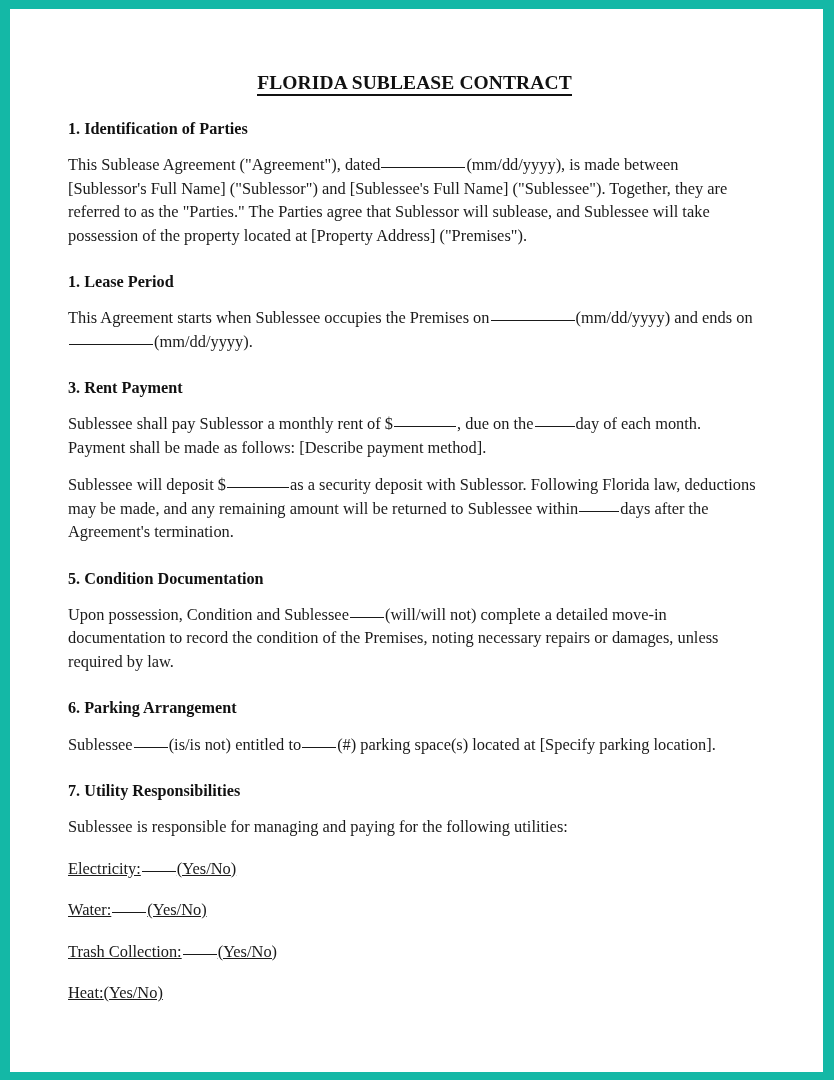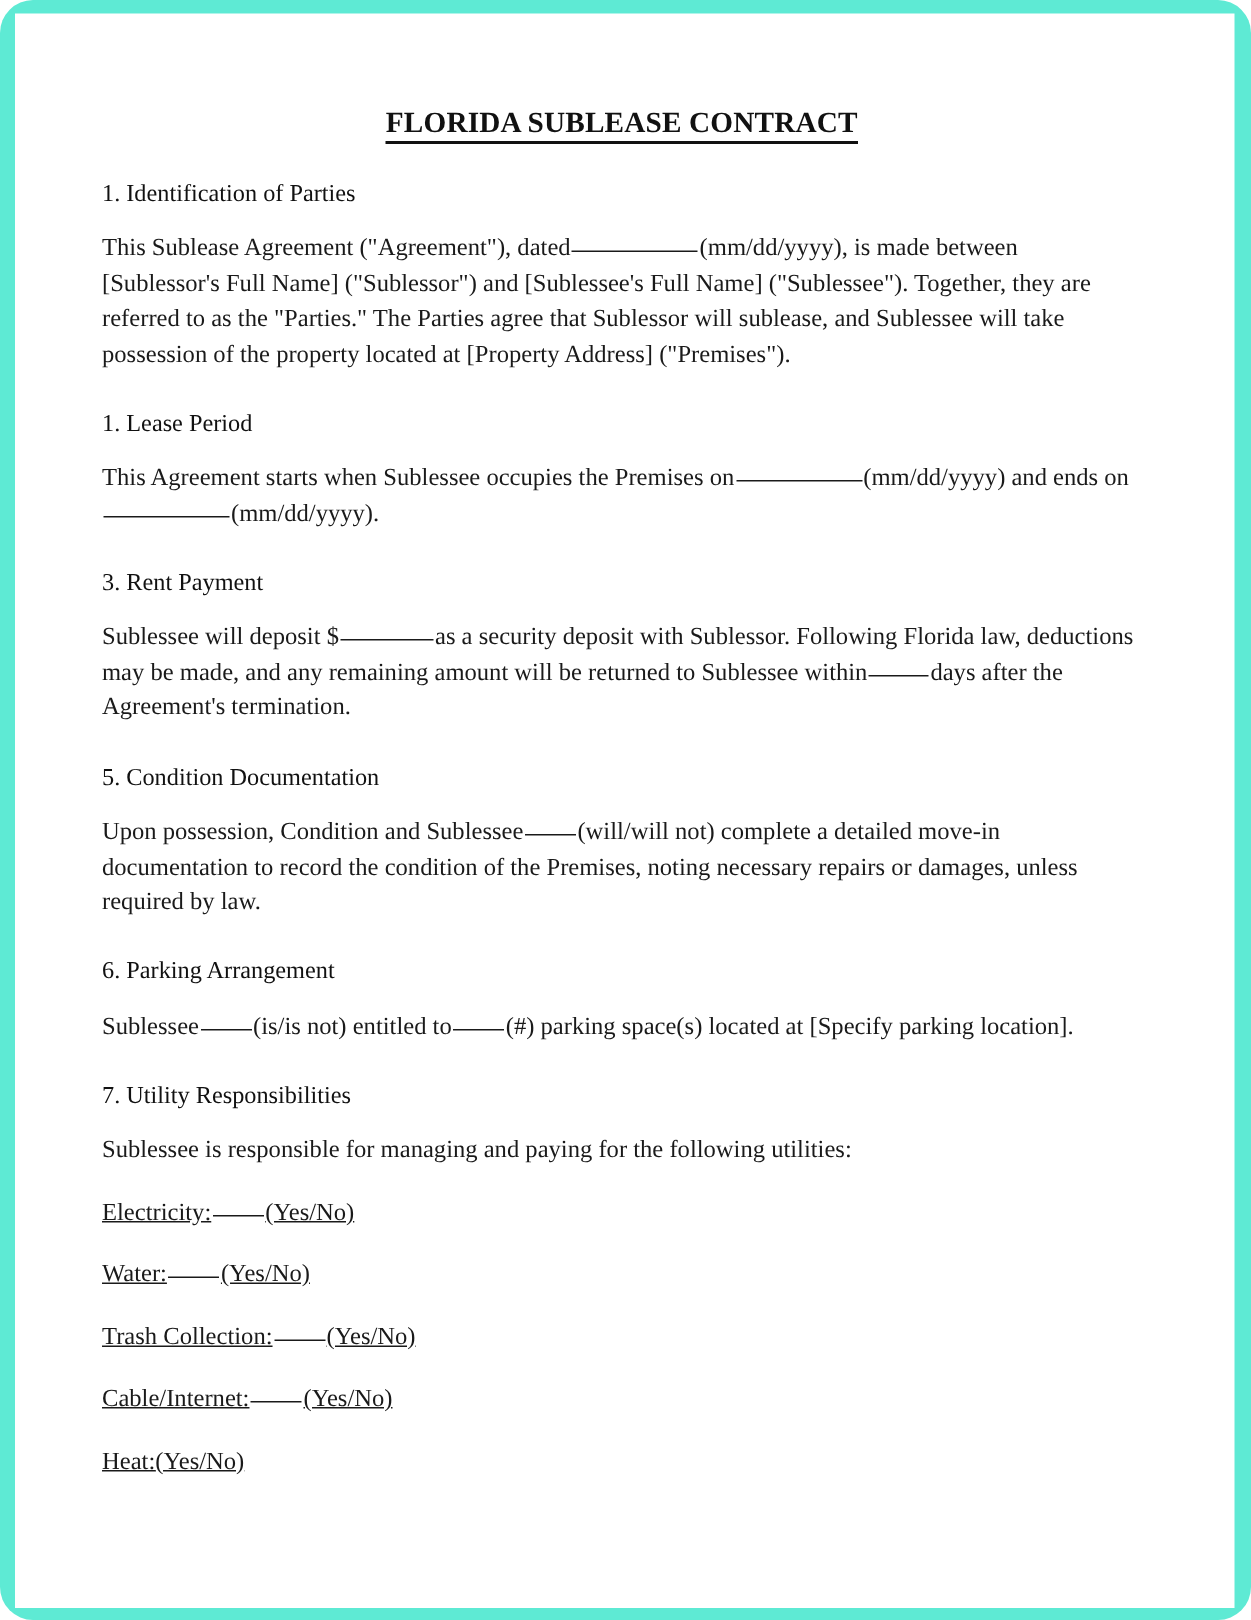--- a/index.html
+++ b/index.html
@@ -11,23 +11,22 @@
     height: 1080px;
     background: #ffffff;
     font-family: "Liberation Serif", "DejaVu Serif", serif;
     overflow: hidden;
   }
   .page-frame {
     position: relative;
     box-sizing: border-box;
     width: 834px;
     height: 1080px;
-    background: #5eead4;
+    background: #14b8a6;
     padding: 9px 11px 8px 10px;
-    border-radius: 22px;
   }
   .page-sheet {
     box-sizing: border-box;
     width: 100%;
     height: 100%;
     background: #ffffff;
     padding: 14px 62px 0 58px;
     overflow: hidden;
   }
   .doc-title {
@@ -41,21 +40,21 @@
     margin-top: 49px;
     margin-bottom: 0;
   }
   .doc-title span {
     border-bottom: 2px solid #111111;
     padding-bottom: 1px;
   }
   .section-heading {
     margin: 0;
     font-size: 16.2px;
-    font-weight: normal;
+    font-weight: bold;
     color: #111111;
     line-height: 1.25;
     margin-top: 25px;
     margin-bottom: 0;
   }
   .body-text {
     margin: 0;
     font-size: 16.4px;
     color: #1a1a1a;
     line-height: 1.43;
@@ -92,36 +91,36 @@
 
     <h1 class="doc-title"><span>FLORIDA SUBLEASE CONTRACT</span></h1>
 
     <h2 class="section-heading">1. Identification of Parties</h2>
     <p class="body-text"><span>This Sublease Agreement ("Agreement"), dated</span><span class="blank blank-lg"></span><span>(mm/dd/yyyy), is made between [Sublessor's Full Name] ("Sublessor") and [Sublessee's Full Name] ("Sublessee"). Together, they are referred to as the "Parties." The Parties agree that Sublessor will sublease, and Sublessee will take possession of the property located at [Property Address] ("Premises").</span></p>
 
     <h2 class="section-heading">1. Lease Period</h2>
     <p class="body-text"><span>This Agreement starts when Sublessee occupies the Premises on</span><span class="blank blank-lg"></span><span>(mm/dd/yyyy) and ends on</span><span class="blank blank-lg"></span><span>(mm/dd/yyyy).</span></p>
 
     <h2 class="section-heading">3. Rent Payment</h2>
+    <p class="body-text"><span>Sublessee shall pay Sublessor a monthly rent of $</span><span class="blank blank-md"></span><span>, due on the</span><span class="blank blank-sm"></span><span>day of each month. Payment shall be made as follows: [Describe payment method].</span></p>
 
     <p class="body-text"><span>Sublessee will deposit $</span><span class="blank blank-md"></span><span>as a security deposit with Sublessor. Following Florida law, deductions may be made, and any remaining amount will be returned to Sublessee within</span><span class="blank blank-sm"></span><span>days after the Agreement's termination.</span></p>
 
     <h2 class="section-heading">5. Condition Documentation</h2>
     <p class="body-text"><span>Upon possession, Condition and Sublessee</span><span class="blank blank-xs"></span><span>(will/will not) complete a detailed move-in documentation to record the condition of the Premises, noting necessary repairs or damages, unless required by law.</span></p>
 
     <h2 class="section-heading">6. Parking Arrangement</h2>
     <p class="body-text"><span>Sublessee</span><span class="blank blank-xs"></span><span>(is/is not) entitled to</span><span class="blank blank-xs"></span><span>(#) parking space(s) located at [Specify parking location].</span></p>
 
     <h2 class="section-heading">7. Utility Responsibilities</h2>
     <p class="body-text">Sublessee is responsible for managing and paying for the following utilities:</p>
 
     <p class="utility-line"><span>Electricity:</span><span class="blank blank-xs"></span><span class="nowrap">(Yes/No)</span></p>
 
     <p class="utility-line"><span>Water:</span><span class="blank blank-xs"></span><span class="nowrap">(Yes/No)</span></p>
 
     <p class="utility-line"><span>Trash Collection:</span><span class="blank blank-xs"></span><span class="nowrap">(Yes/No)</span></p>
 
-    <p class="utility-line"><span>Cable/Internet:</span><span class="blank blank-xs"></span><span class="nowrap">(Yes/No)</span></p>
 
     <p class="utility-line"><span>Heat:</span><span class="nowrap">(Yes/No)</span></p>
 
   </div>
 </div>
 
 </body></html>

